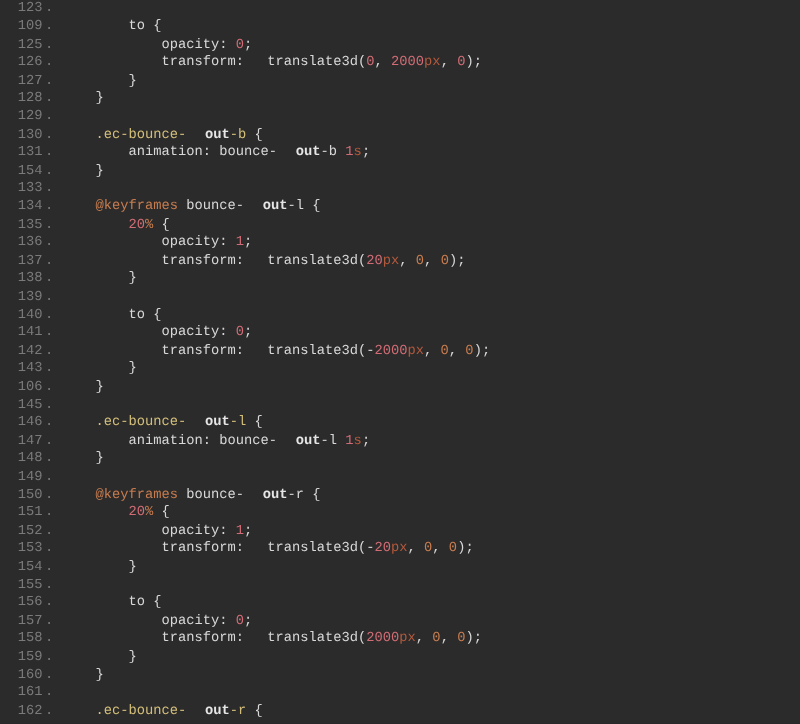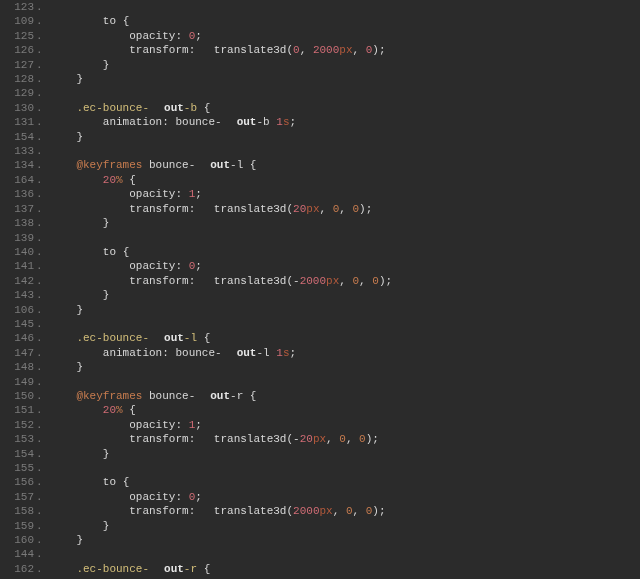--- a/index.html
+++ b/index.html
@@ -63,21 +63,21 @@
     <div class="line"><span class="gutter">125</span><span class="dot">.</span><span class="code"><span>            </span><span class="tok-prop">opacity</span><span class="tok-punct">: </span><span class="tok-num">0</span><span class="tok-punct">;</span></span></div>
     <div class="line"><span class="gutter">126</span><span class="dot">.</span><span class="code"><span>            </span><span class="tok-prop">transform</span><span class="tok-punct">: </span><span class="tok-func">translate3d</span><span class="tok-punct">(</span><span class="tok-num">0</span><span class="tok-punct">, </span><span class="tok-num">2000</span><span class="tok-unit">px</span><span class="tok-punct">, </span><span class="tok-num">0</span><span class="tok-punct">);</span></span></div>
     <div class="line"><span class="gutter">127</span><span class="dot">.</span><span class="code"><span>        </span><span class="tok-brace">}</span></span></div>
     <div class="line"><span class="gutter">128</span><span class="dot">.</span><span class="code"><span>    </span><span class="tok-brace">}</span></span></div>
     <div class="line"><span class="gutter">129</span><span class="dot">.</span><span class="code"><span>    </span></span></div>
     <div class="line"><span class="gutter">130</span><span class="dot">.</span><span class="code"><span>    </span><span class="tok-sel-pre">.ec-bounce-</span><span class="tok-sel-out">out</span><span class="tok-sel-suf">-b </span><span class="tok-brace">{</span></span></div>
     <div class="line"><span class="gutter">131</span><span class="dot">.</span><span class="code"><span>        </span><span class="tok-prop">animation</span><span class="tok-punct">: </span><span class="tok-ident">bounce-</span><span class="tok-sel-out">out</span><span class="tok-ident">-b </span><span class="tok-num">1</span><span class="tok-unit">s</span><span class="tok-punct">;</span></span></div>
     <div class="line"><span class="gutter">154</span><span class="dot">.</span><span class="code"><span>    </span><span class="tok-brace">}</span></span></div>
     <div class="line"><span class="gutter">133</span><span class="dot">.</span><span class="code"><span>    </span></span></div>
     <div class="line"><span class="gutter">134</span><span class="dot">.</span><span class="code"><span>    </span><span class="tok-kw">@keyframes</span><span class="tok-ident"> bounce-</span><span class="tok-sel-out">out</span><span class="tok-ident">-l </span><span class="tok-brace">{</span></span></div>
-    <div class="line"><span class="gutter">164</span><span class="dot">.</span><span class="code"><span>        </span><span class="tok-num">20</span><span class="tok-percent">%</span><span class="tok-brace"> {</span></span></div>
+    <div class="line"><span class="gutter">135</span><span class="dot">.</span><span class="code"><span>        </span><span class="tok-num">20</span><span class="tok-percent">%</span><span class="tok-brace"> {</span></span></div>
     <div class="line"><span class="gutter">136</span><span class="dot">.</span><span class="code"><span>            </span><span class="tok-prop">opacity</span><span class="tok-punct">: </span><span class="tok-num">1</span><span class="tok-punct">;</span></span></div>
     <div class="line"><span class="gutter">137</span><span class="dot">.</span><span class="code"><span>            </span><span class="tok-prop">transform</span><span class="tok-punct">: </span><span class="tok-func">translate3d</span><span class="tok-punct">(</span><span class="tok-num">20</span><span class="tok-unit">px</span><span class="tok-punct">, </span><span class="tok-zero">0</span><span class="tok-punct">, </span><span class="tok-zero">0</span><span class="tok-punct">);</span></span></div>
     <div class="line"><span class="gutter">138</span><span class="dot">.</span><span class="code"><span>        </span><span class="tok-brace">}</span></span></div>
     <div class="line"><span class="gutter">139</span><span class="dot">.</span><span class="code"><span>    </span></span></div>
     <div class="line"><span class="gutter">140</span><span class="dot">.</span><span class="code"><span>        </span><span class="tok-ident">to </span><span class="tok-brace">{</span></span></div>
     <div class="line"><span class="gutter">141</span><span class="dot">.</span><span class="code"><span>            </span><span class="tok-prop">opacity</span><span class="tok-punct">: </span><span class="tok-num">0</span><span class="tok-punct">;</span></span></div>
     <div class="line"><span class="gutter">142</span><span class="dot">.</span><span class="code"><span>            </span><span class="tok-prop">transform</span><span class="tok-punct">: </span><span class="tok-func">translate3d</span><span class="tok-punct">(-</span><span class="tok-num">2000</span><span class="tok-unit">px</span><span class="tok-punct">, </span><span class="tok-zero">0</span><span class="tok-punct">, </span><span class="tok-zero">0</span><span class="tok-punct">);</span></span></div>
     <div class="line"><span class="gutter">143</span><span class="dot">.</span><span class="code"><span>        </span><span class="tok-brace">}</span></span></div>
     <div class="line"><span class="gutter">106</span><span class="dot">.</span><span class="code"><span>    </span><span class="tok-brace">}</span></span></div>
     <div class="line"><span class="gutter">145</span><span class="dot">.</span><span class="code"><span>    </span></span></div>
@@ -89,15 +89,15 @@
     <div class="line"><span class="gutter">151</span><span class="dot">.</span><span class="code"><span>        </span><span class="tok-num">20</span><span class="tok-percent">%</span><span class="tok-brace"> {</span></span></div>
     <div class="line"><span class="gutter">152</span><span class="dot">.</span><span class="code"><span>            </span><span class="tok-prop">opacity</span><span class="tok-punct">: </span><span class="tok-num">1</span><span class="tok-punct">;</span></span></div>
     <div class="line"><span class="gutter">153</span><span class="dot">.</span><span class="code"><span>            </span><span class="tok-prop">transform</span><span class="tok-punct">: </span><span class="tok-func">translate3d</span><span class="tok-punct">(-</span><span class="tok-num">20</span><span class="tok-unit">px</span><span class="tok-punct">, </span><span class="tok-zero">0</span><span class="tok-punct">, </span><span class="tok-zero">0</span><span class="tok-punct">);</span></span></div>
     <div class="line"><span class="gutter">154</span><span class="dot">.</span><span class="code"><span>        </span><span class="tok-brace">}</span></span></div>
     <div class="line"><span class="gutter">155</span><span class="dot">.</span><span class="code"><span>    </span></span></div>
     <div class="line"><span class="gutter">156</span><span class="dot">.</span><span class="code"><span>        </span><span class="tok-ident">to </span><span class="tok-brace">{</span></span></div>
     <div class="line"><span class="gutter">157</span><span class="dot">.</span><span class="code"><span>            </span><span class="tok-prop">opacity</span><span class="tok-punct">: </span><span class="tok-num">0</span><span class="tok-punct">;</span></span></div>
     <div class="line"><span class="gutter">158</span><span class="dot">.</span><span class="code"><span>            </span><span class="tok-prop">transform</span><span class="tok-punct">: </span><span class="tok-func">translate3d</span><span class="tok-punct">(</span><span class="tok-num">2000</span><span class="tok-unit">px</span><span class="tok-punct">, </span><span class="tok-zero">0</span><span class="tok-punct">, </span><span class="tok-zero">0</span><span class="tok-punct">);</span></span></div>
     <div class="line"><span class="gutter">159</span><span class="dot">.</span><span class="code"><span>        </span><span class="tok-brace">}</span></span></div>
     <div class="line"><span class="gutter">160</span><span class="dot">.</span><span class="code"><span>    </span><span class="tok-brace">}</span></span></div>
-    <div class="line"><span class="gutter">144</span><span class="dot">.</span><span class="code"><span>    </span></span></div>
+    <div class="line"><span class="gutter">161</span><span class="dot">.</span><span class="code"><span>    </span></span></div>
     <div class="line"><span class="gutter">162</span><span class="dot">.</span><span class="code"><span>    </span><span class="tok-sel-pre">.ec-bounce-</span><span class="tok-sel-out">out</span><span class="tok-sel-suf">-r </span><span class="tok-brace">{</span></span></div>
   </div>
 
 </body></html>

